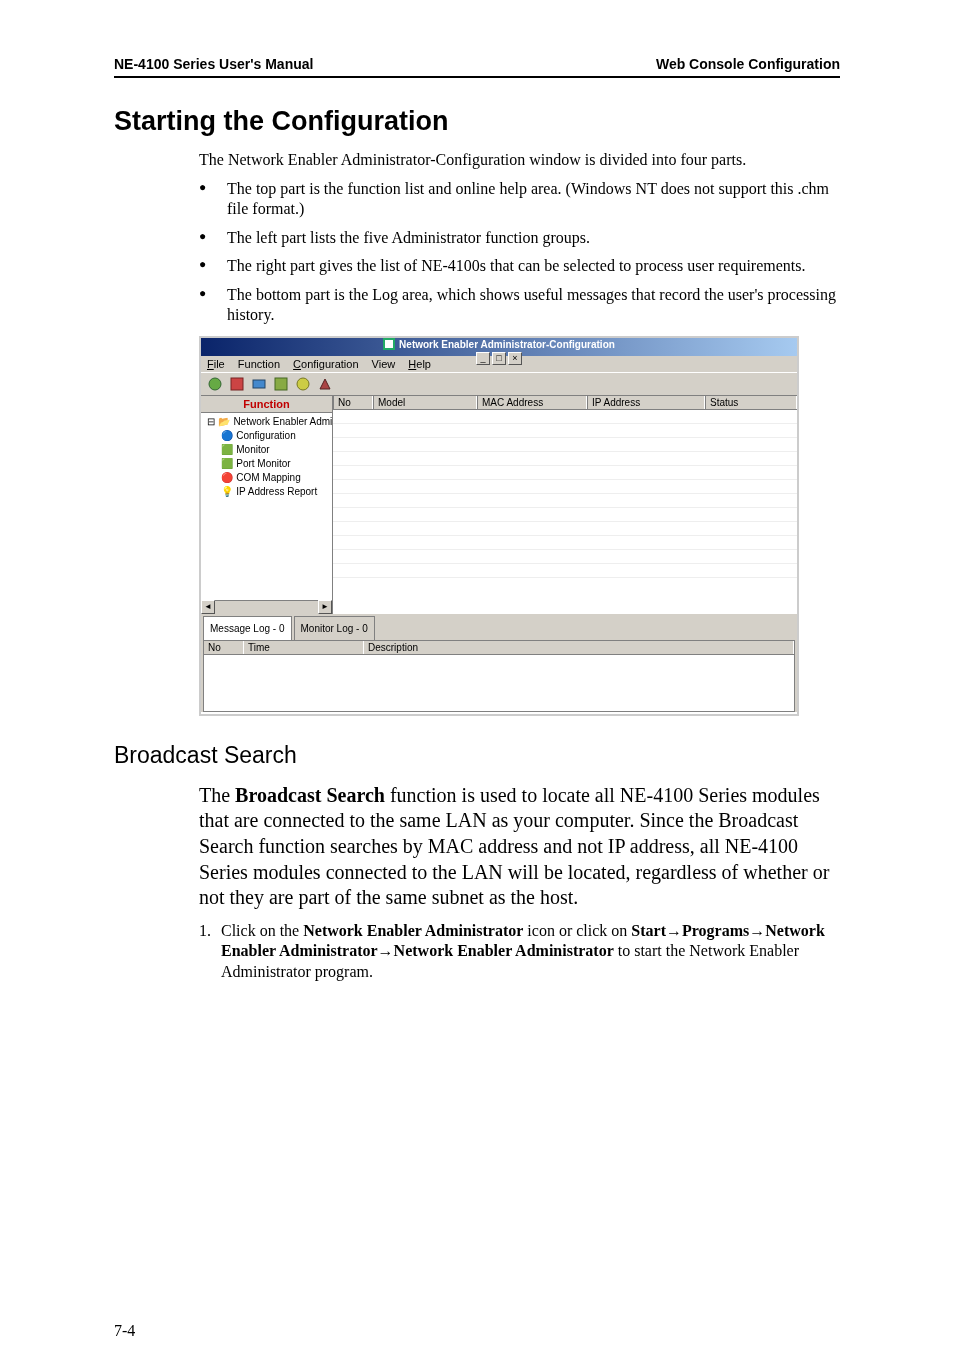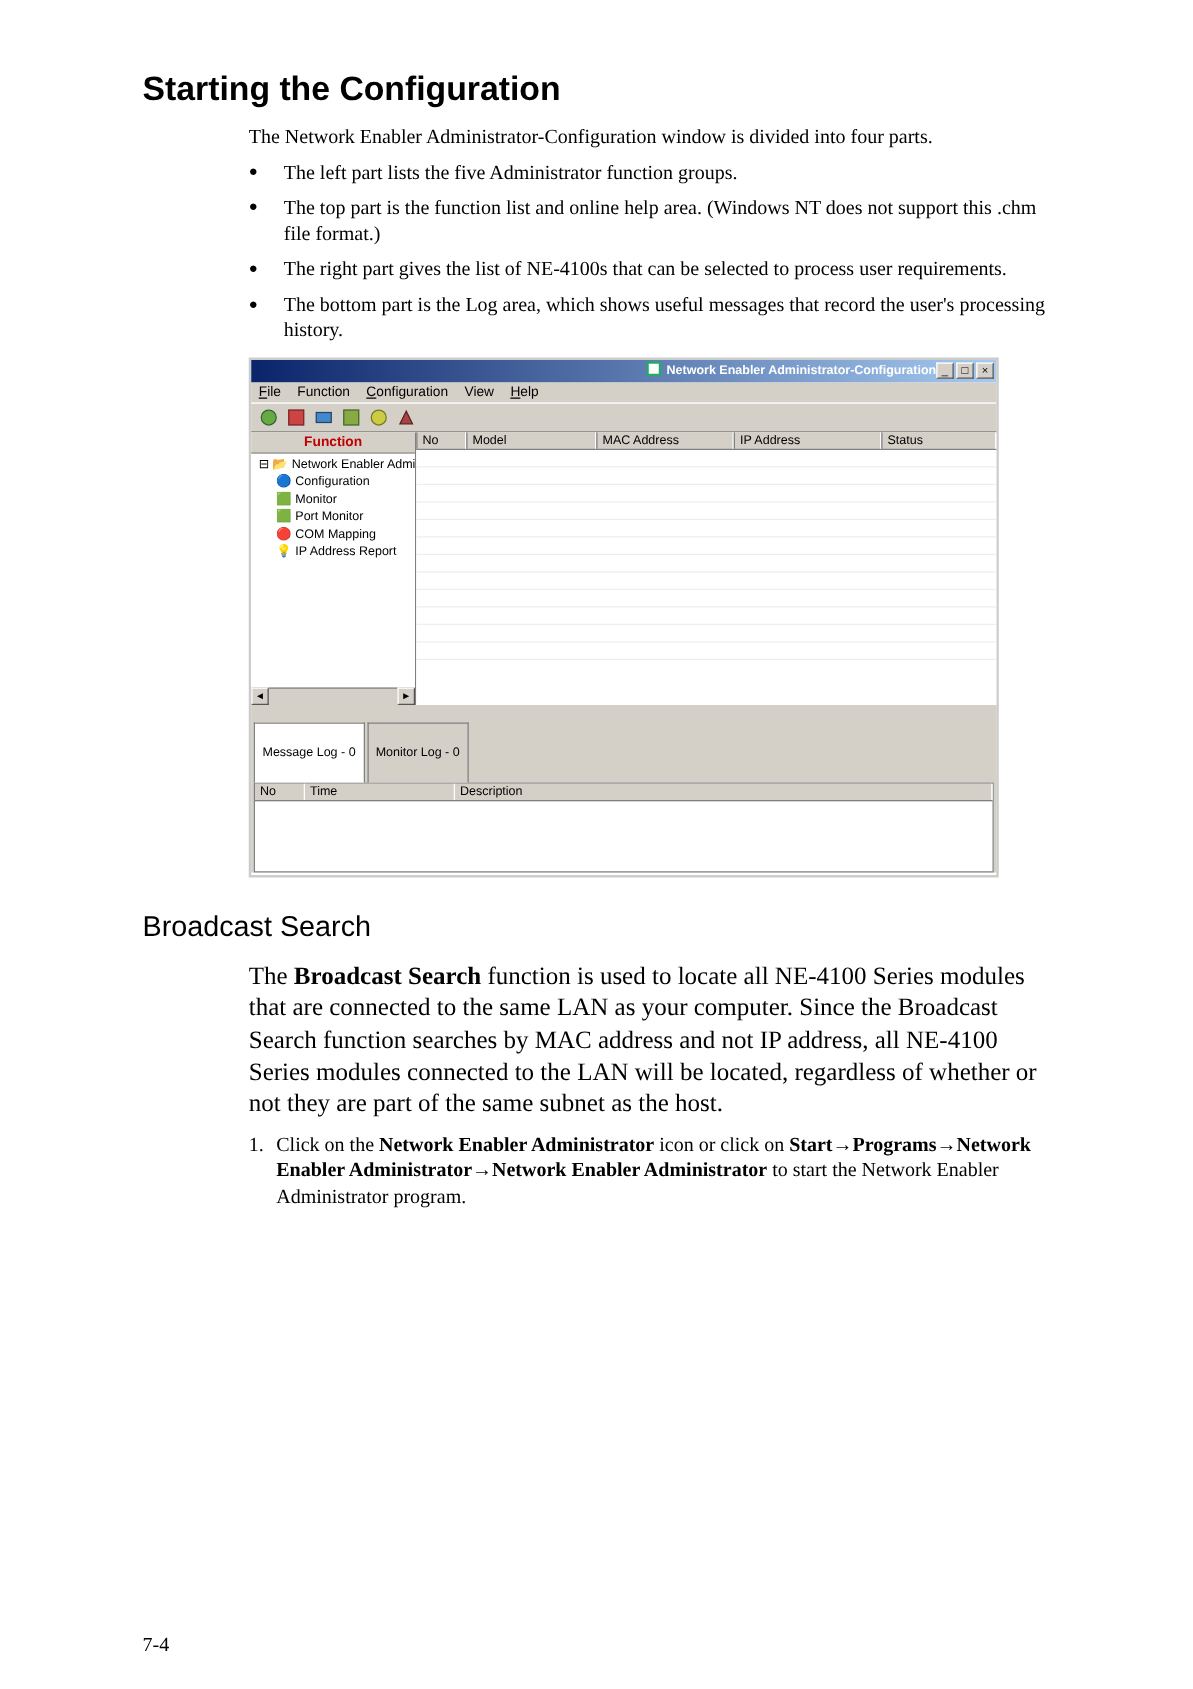--- a/index.html
+++ b/index.html
@@ -5,21 +5,21 @@
   * { box-sizing: border-box; margin: 0; padding: 0; }
   body { background: #fff; font-family: "Times New Roman", Times, serif; color: #000; width: 954px; margin: 0 auto; padding: 56px 0 0 0; }
   .page { padding: 0 114px 0 114px; }
   .header-row { display: flex; justify-content: space-between; font-family: Arial, Helvetica, sans-serif; font-weight: bold; font-size: 14px; padding-bottom: 4px; border-bottom: 2px solid #000; margin-bottom: 28px; }
   h1 { font-family: Arial, Helvetica, sans-serif; font-weight: bold; font-size: 27px; margin-bottom: 14px; }
   .intro { margin-left: 85px; font-size: 16px; margin-bottom: 10px; }
   ul.bullets { list-style: none; margin-left: 85px; }
   ul.bullets li { position: relative; padding-left: 28px; font-size: 16px; margin-bottom: 8px; line-height: 1.28; }
   ul.bullets li::before { content: "●"; position: absolute; left: 0; top: 1px; font-size: 12px; }
   .screenshot { margin: 10px 0 26px 85px; width: 600px; border: 2px solid #ccc; font-family: Tahoma, Arial, sans-serif; font-size: 10px; color: #000; }
-  .titlebar { background: linear-gradient(to right, #0a246a, #a6caf0); color: #fff; height: 18px; display: flex; align-items: center; padding: 0 2px; justify-content: flex-end; }
+  .titlebar { background: linear-gradient(to right, #0a246a, #a6caf0); color: #fff; height: 18px; display: flex; align-items: center; padding: 0 2px; justify-content: flex-start; flex-direction: column; }
   .titlebar .tleft { display: flex; align-items: center; gap: 4px; }
   .titlebar .tie { font-size: 10px; font-weight: bold; }
   .winbtns { display: flex; gap: 2px; }
   .winbtn { width: 14px; height: 13px; background: #d4d0c8; border: 1px solid #fff; border-right-color: #555; border-bottom-color: #555; font-size: 9px; line-height: 11px; text-align: center; color: #000; }
   .menubar { background: #d4d0c8; padding: 2px 6px; font-size: 11px; }
   .menubar span { margin-right: 10px; }
   .menubar u { text-decoration: underline; }
   .toolbar { background: #d4d0c8; padding: 3px 6px; border-top: 1px solid #fff; border-bottom: 1px solid #808080; display: flex; gap: 6px; }
   .toolicon { width: 16px; height: 16px; display: inline-block; }
   .content-row { display: flex; background: #fff; height: 218px; }
@@ -32,43 +32,47 @@
   .scroll-arrow { width: 14px; height: 14px; background: #d4d0c8; border: 1px solid #fff; border-right-color: #555; border-bottom-color: #555; text-align: center; font-size: 8px; line-height: 12px; }
   .right-pane { flex: 1; display: flex; flex-direction: column; }
   .config-header { background: #d4d0c8; color: #0000c0; font-weight: bold; font-size: 11px; text-align: center; padding: 2px 0; border-bottom: 1px solid #808080; }
   .grid-head { display: flex; background: #d4d0c8; font-size: 10px; border-bottom: 1px solid #808080; }
   .grid-head div { padding: 1px 4px; border-right: 1px solid #fff; border-left: 1px solid #808080; }
   .grid-body { flex: 1; background: #fff; position: relative; }
   .grid-lines { position: absolute; inset: 0; }
   .grid-row { height: 14px; border-bottom: 1px solid #eee; }
   .log-area { background: #d4d0c8; }
   .log-tabs { display: flex; padding: 2px 2px 0 2px; font-size: 10px; }
-  .log-tab { background: #d4d0c8; border: 1px solid #808080; border-bottom: none; padding: 18px 6px; margin-right: 2px; margin-top: 12px; }
+  .log-tab { background: #d4d0c8; border: 1px solid #808080; border-bottom: none; padding: 6px 6px; margin-right: 2px; }
   .log-tab.active { background: #fff; }
   .log-table { background: #fff; margin: 0 2px 2px 2px; height: 72px; border: 1px solid #808080; }
   .log-head { display: flex; background: #d4d0c8; font-size: 10px; border-bottom: 1px solid #808080; }
   .log-head div { padding: 1px 4px; border-right: 1px solid #fff; }
   h2 { font-family: Arial, Helvetica, sans-serif; font-weight: normal; font-size: 23px; margin-bottom: 14px; }
   .body-para { margin-left: 85px; font-size: 20px; line-height: 1.28; margin-bottom: 10px; }
   ol.steps { list-style: none; margin-left: 85px; }
   ol.steps li { font-size: 16px; line-height: 1.28; padding-left: 22px; position: relative; }
   ol.steps li .num { position: absolute; left: 0; }
   .arrow { font-family: Arial, sans-serif; }
   .footer { text-align: left; font-size: 16px; margin-top: 340px; }
 </style>
 </head>
 <body>
 
 <div class="page">
+  <div class="header-row">
+    <span>NE-4100 Series User's Manual</span>
+    <span>Web Console Configuration</span>
+  </div>
 
   <h1>Starting the Configuration</h1>
   <p class="intro">The Network Enabler Administrator-Configuration window is divided into four parts.</p>
   <ul class="bullets">
+    <li>The top part is the function list and online help area. (Windows NT does not support this .chm file format.)</li>
     <li>The left part lists the five Administrator function groups.</li>
-    <li>The top part is the function list and online help area. (Windows NT does not support this .chm file format.)</li>
     <li>The right part gives the list of NE-4100s that can be selected to process user requirements.</li>
     <li>The bottom part is the Log area, which shows useful messages that record the user's processing history.</li>
   </ul>
 
   <div class="screenshot">
     <div class="titlebar">
       <div class="tleft">
         <span>
           <svg width="12" height="12">
               <rect width="12" height="12" fill="#2a6"></rect>

